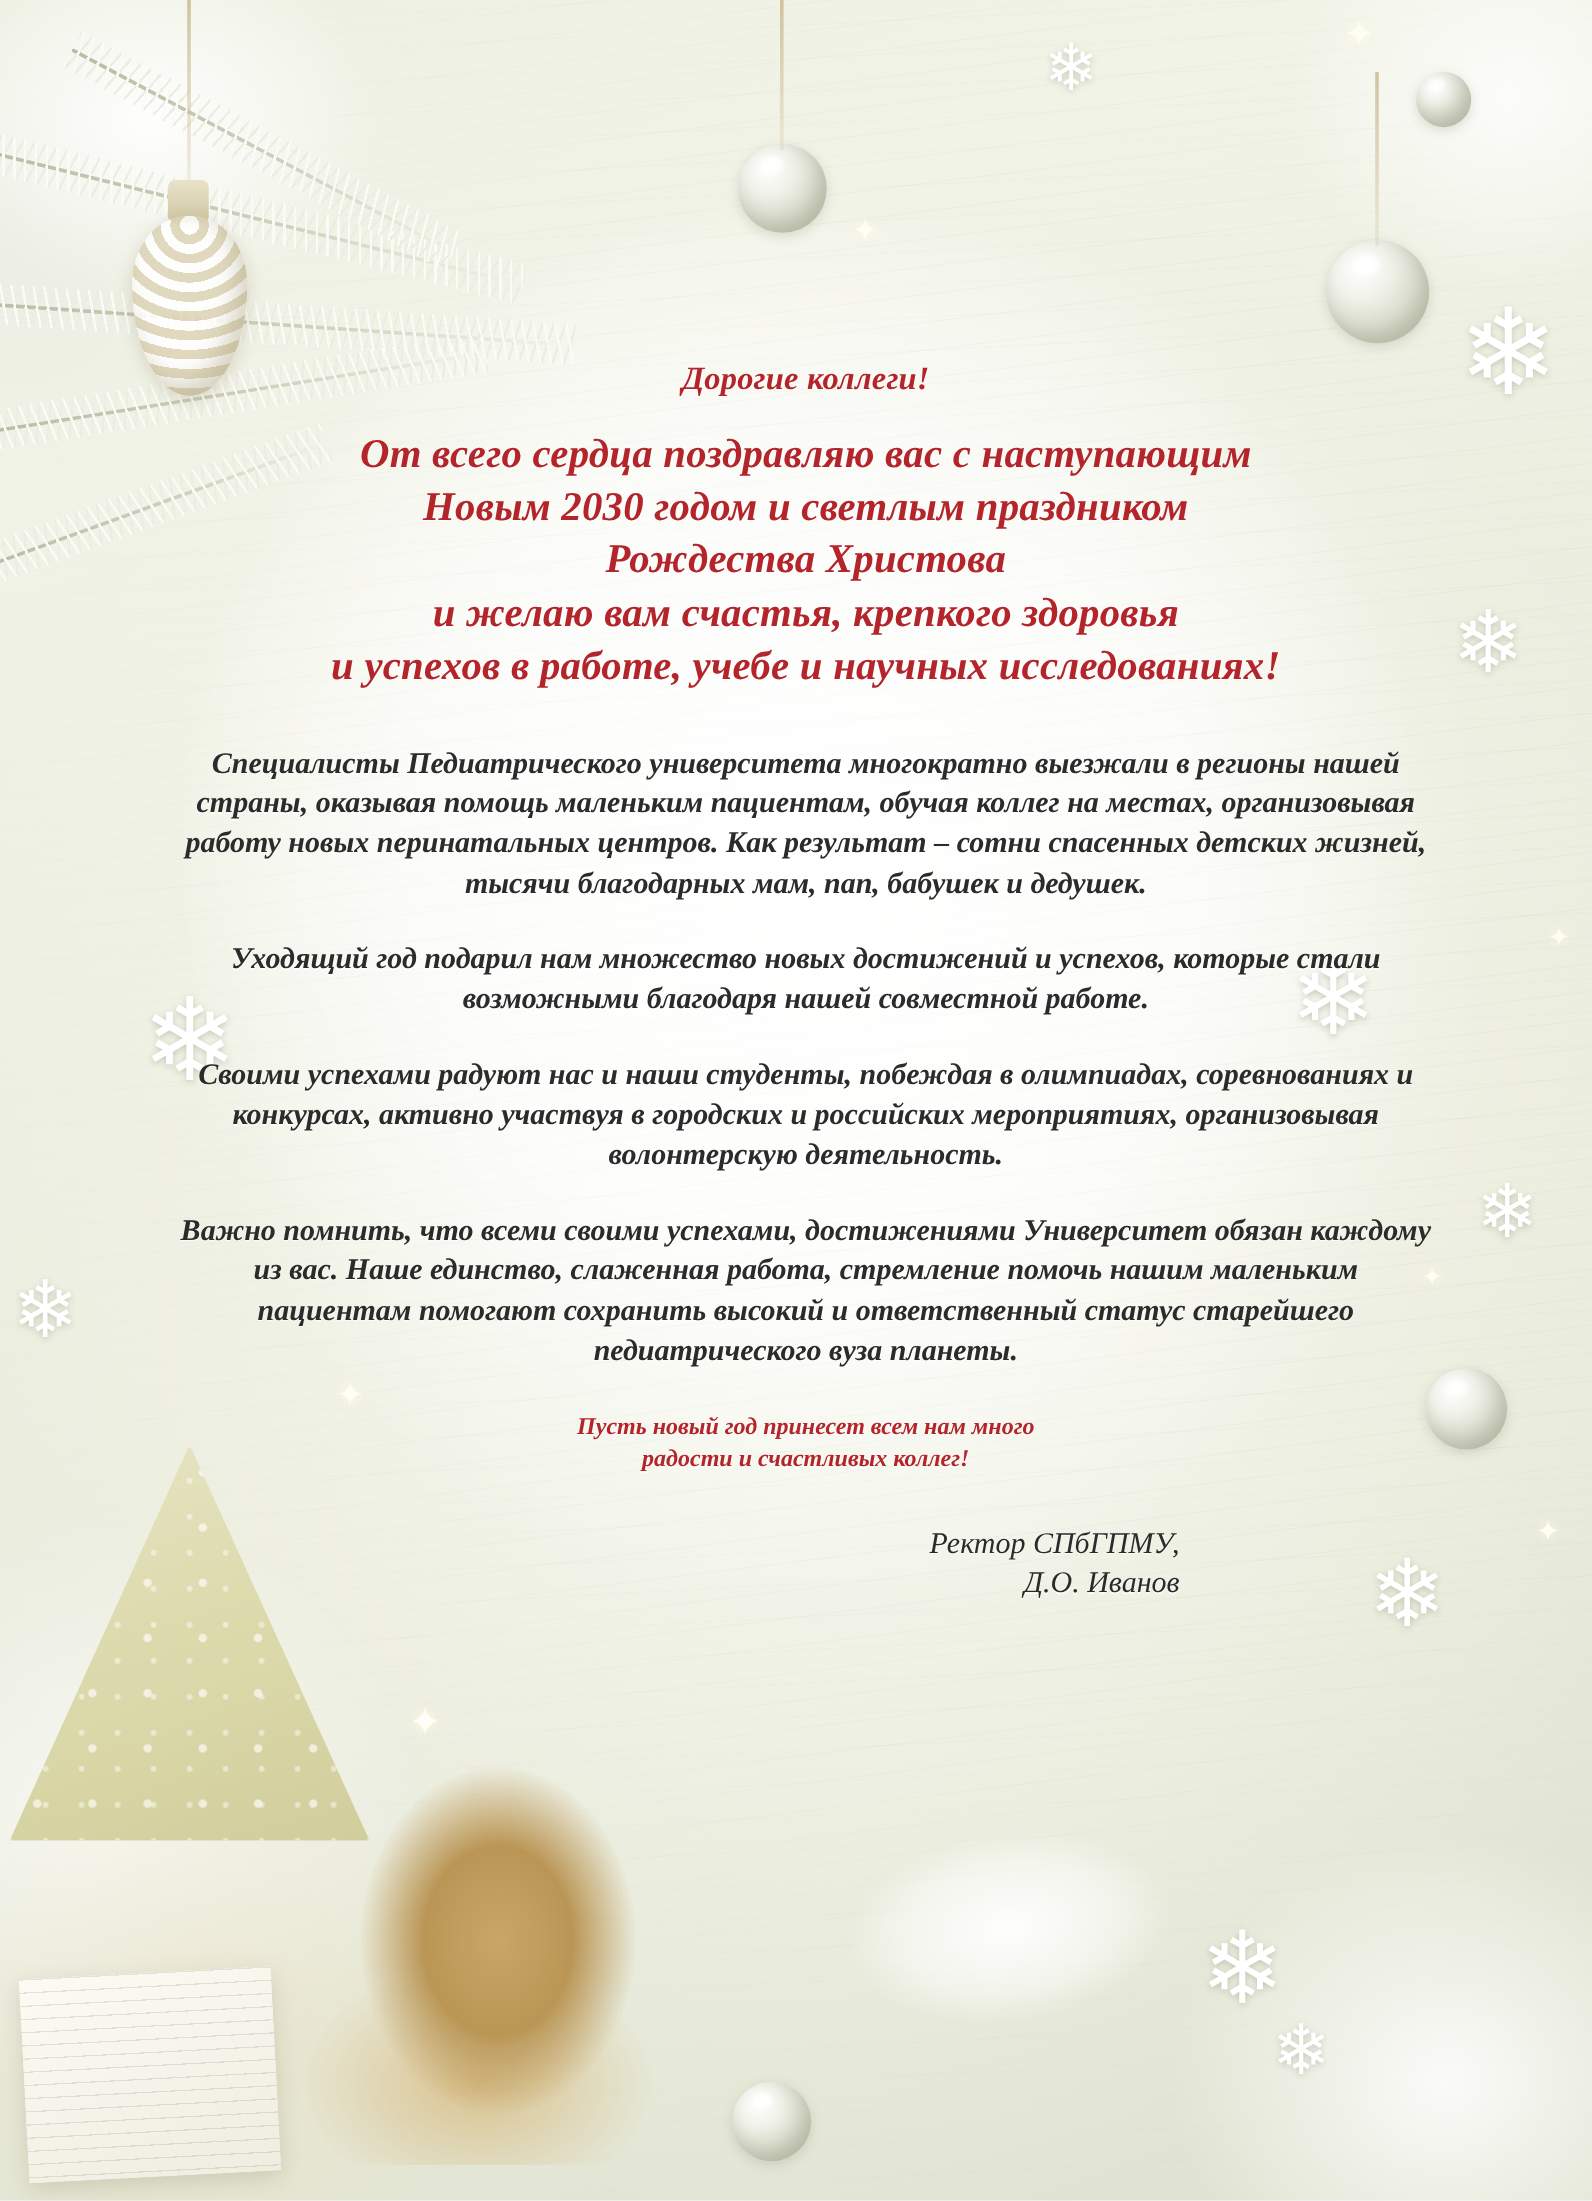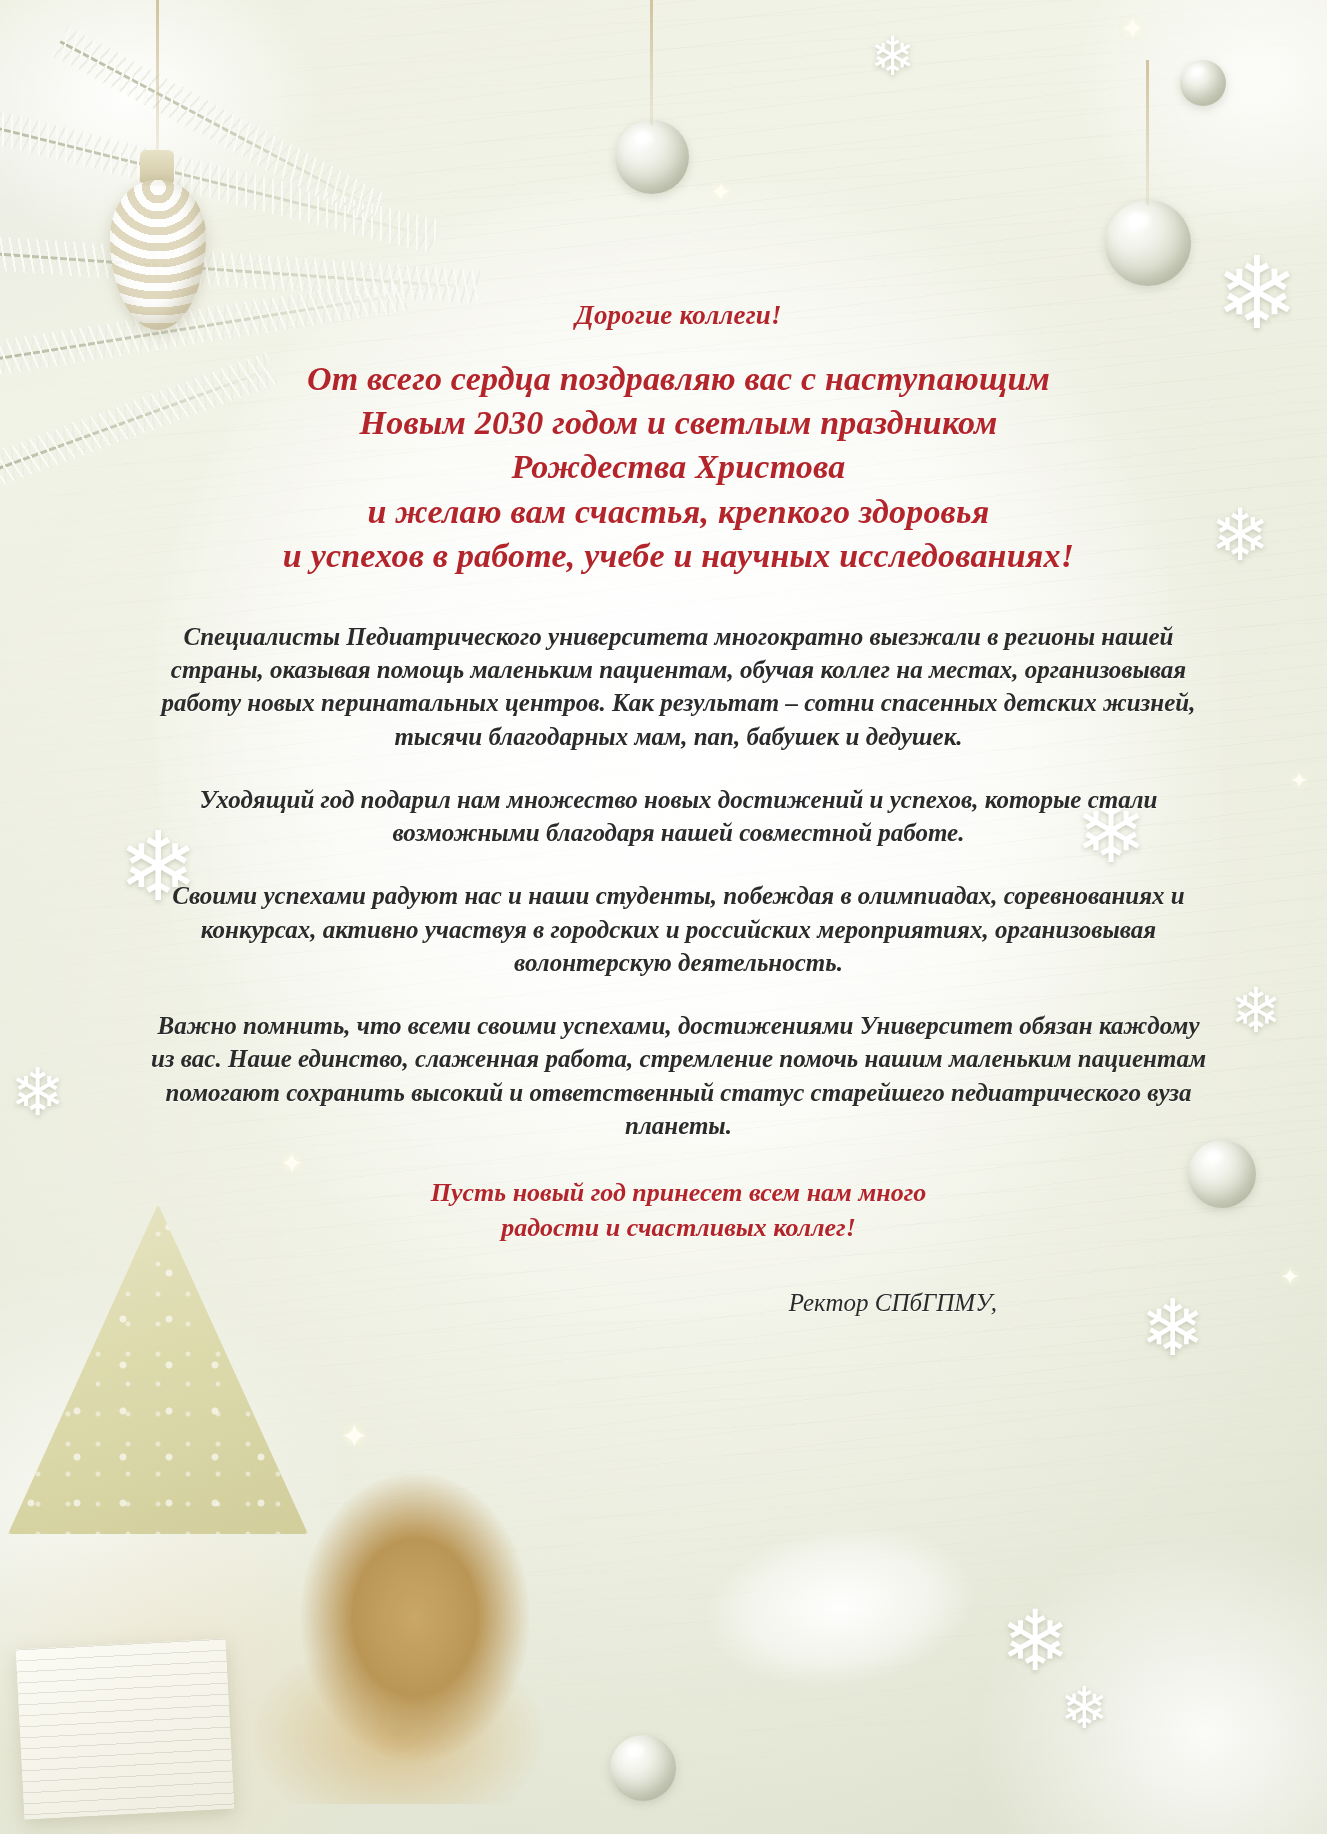--- a/index.html
+++ b/index.html
@@ -206,21 +206,21 @@
     position: absolute;
     right: 300px; bottom: 120px;
     width: 340px; height: 220px;
     background: radial-gradient(ellipse 50% 45% at 45% 50%, rgba(255,255,255,0.97) 0%, rgba(255,255,255,0.45) 55%, rgba(255,255,255,0) 80%);
     transform: rotate(-8deg);
   }
 
   
   .content {
     position: absolute;
-    left: 0; right: 0;
+    left: 0; right: 14px;
     top: 0;
     padding: 300px 120px 0 150px;
     box-sizing: border-box;
   }
 
   .greet-block {
     text-align: center;
     color: #b3252b;
     font-style: italic;
     font-weight: 700;
@@ -247,21 +247,21 @@
     line-height: 1.33;
     text-align: center;
   }
   .para { margin: 0 0 30px 0; text-shadow: 0 1px 0 rgba(255,255,255,0.75); }
   .para:last-child { margin-bottom: 0; }
 
   .wish {
     color: #b3252b;
     font-style: italic;
     font-weight: 700;
-    font-size: 26px;
+    font-size: 20px;
     line-height: 1.34;
     text-align: center;
     margin: 34px 0 0 0;
     text-shadow: 0 1px 0 rgba(255,255,255,0.8);
   }
 
   .signature {
     margin: 40px 210px 0 0;
     text-align: right;
     color: #2b2b2b;
@@ -350,16 +350,17 @@
       <p class="para">Важно помнить, что всеми своими успехами, достижениями Университет обязан каждому из вас. Наше единство, слаженная работа, стремление помочь нашим маленьким пациентам помогают сохранить высокий и ответственный статус старейшего педиатрического вуза планеты.</p>
     </div>
 
     <div class="wish">
       <span class="sig-line">Пусть новый год принесет всем нам много</span>
       <span class="sig-line">радости и счастливых коллег!</span>
     </div>
 
     <div class="signature">
       <span class="sig-line">Ректор СПбГПМУ,</span>
+      <span class="sig-line">Д.О. Иванов</span>
     </div>
 
   </div>
 </div>
 
 </body></html>

